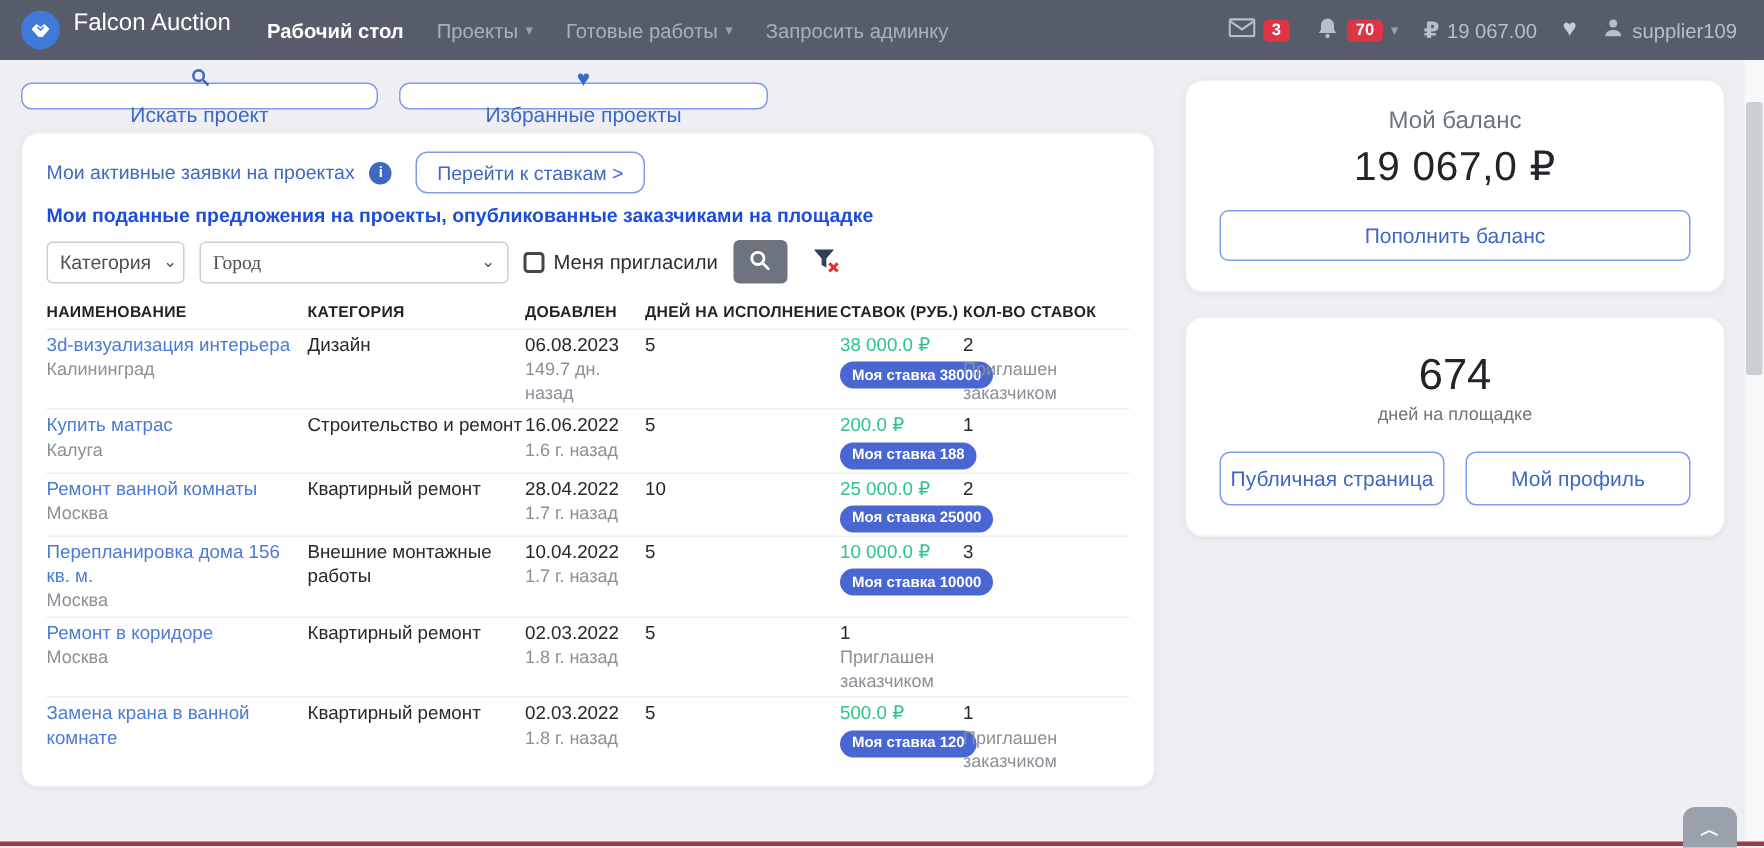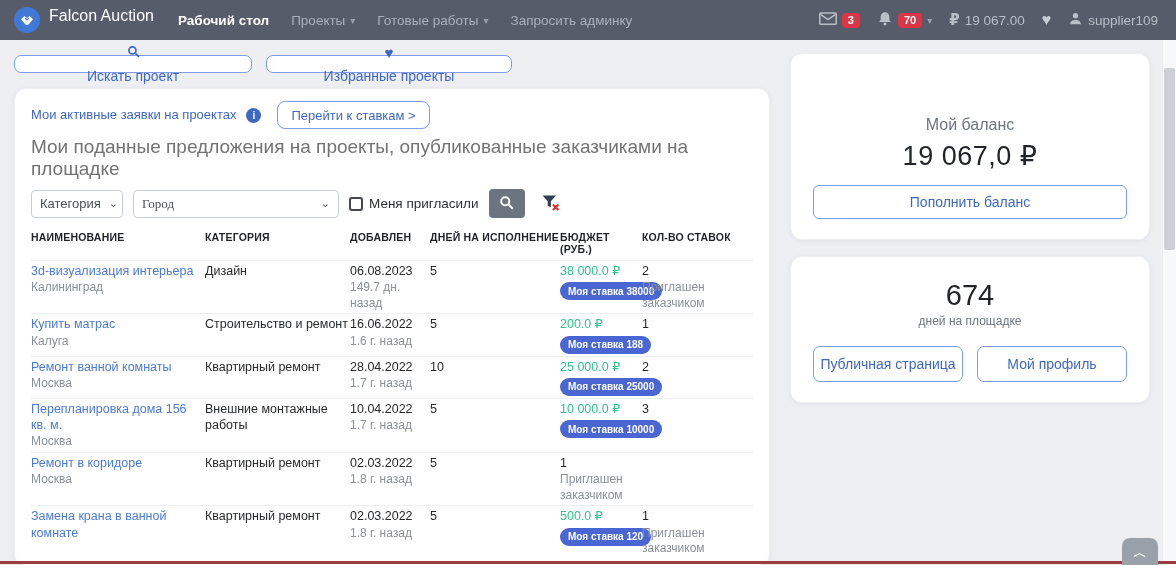--- a/index.html
+++ b/index.html
@@ -39,21 +39,21 @@
   .quick-btn{height:18px;flex-direction:column;}
   .quick-btn.b1{width:238px;}
   .quick-btn.b2{width:246px;}
 
   
   .main-card{margin-top:15px;padding:12px 16px 6px;}
   .card-head{display:flex;align-items:center;gap:10px;}
   .card-title{color:var(--accent);font-size:13px;line-height:22px;}
   .info-ico{width:15px;height:15px;border-radius:50%;background:var(--accent);color:#fff;font-size:10px;font-weight:bold;display:inline-flex;align-items:center;justify-content:center;font-style:normal;}
   .go-btn{height:28px;padding:0 13px;font-size:13px;border-radius:8px;margin-left:6px;}
-  .card-sub{font-size:19px;color:#737373;margin-top:7px;}
+  .card-sub{font-size:13px;color:#1d4ed8;margin-top:7px;font-weight:bold;}
   .filters{display:flex;align-items:center;gap:10px;margin-top:9px;}
   .fake-select{height:28px;border:1px solid #c9cfd6;border-radius:4px;background:#fff;display:flex;align-items:center;justify-content:space-between;padding:0 8px;font-size:13px;color:#4a5056;cursor:pointer;}
   .sel-chev{font-size:11px;color:#555;margin-left:8px;}
   .chk{display:flex;align-items:center;gap:6px;font-size:13.5px;color:#2b2f33;}
   .chk input{appearance:none;width:14px;height:14px;border:2px solid #43484e;border-radius:3px;background:#fff;cursor:pointer;}
   .search-btn{width:36px;height:29px;background:var(--search-btn);border:none;border-radius:4px;display:flex;align-items:center;justify-content:center;cursor:pointer;}
   .funnel-btn{width:32px;height:29px;background:transparent;border:none;display:flex;align-items:center;justify-content:center;cursor:pointer;}
 
   
   .tbl{margin-top:9px;}
@@ -63,21 +63,21 @@
   .th{font-size:10.5px;font-weight:bold;color:#1f2328;letter-spacing:.2px;}
   .cell{font-size:12.5px;line-height:1.3;}
   .link{color:var(--link);font-size:12.5px;cursor:pointer;}
   .sub{color:var(--muted);font-size:12px;margin-top:1px;}
   .dark{color:var(--dark);}
   .green{color:var(--green);}
   .pill{display:inline-block;background:var(--pill);color:#fff;font-size:10px;font-weight:bold;padding:2.5px 8px;border-radius:9px;margin-top:3px;white-space:nowrap;}
 
   
   .side-card{padding:18px 22px 20px;text-align:center;}
-  .bal-title{color:#6c757d;font-size:16px;margin-top:44px;}
+  .bal-title{color:#6c757d;font-size:16px;}
   .bal-amount{color:#212529;font-size:27px;margin-top:6px;letter-spacing:.5px;}
   .bal-btn{width:100%;height:34px;margin-top:13px;font-size:14px;border-radius:6px;}
   .days-card{margin-top:16px;}
   .days-num{font-size:29px;color:#212529;margin-top:4px;}
   .days-label{font-size:12px;color:#6c757d;margin-top:2px;}
   .days-btns{display:flex;gap:14px;margin-top:18px;}
   .days-btns .btn-outline{flex:1;height:36px;font-size:14px;border-radius:7px;}
 
   
   .scrollbar{position:absolute;right:0;top:40px;bottom:0;width:14px;background:#f7f8f9;border-left:1px solid #ebecee;}
@@ -203,21 +203,21 @@
             </svg></span>
       </button>
     </div>
 
     <div class="tbl bids">
       <div class="trow head">
         <span class="th">НАИМЕНОВАНИЕ</span>
           <span class="th">КАТЕГОРИЯ</span>
         <span class="th">ДОБАВЛЕН</span>
           <span class="th">ДНЕЙ НА ИСПОЛНЕНИЕ</span>
-        <span class="th">БЮДЖЕТ (РУБ.)</span>
+        <span class="th">СТАВОК (РУБ.)</span>
           <span class="th">КОЛ-ВО СТАВОК</span>
       </div>
 
       <div class="trow">
         <div class="cell"><a class="link">3d-визуализация интерьера</a><div class="sub">Калининград</div></div>
         <div class="cell dark">Дизайн</div>
         <div class="cell">
             <div class="dark">06.08.2023</div>
             <div class="sub">149.7 дн. назад</div>
           </div>

